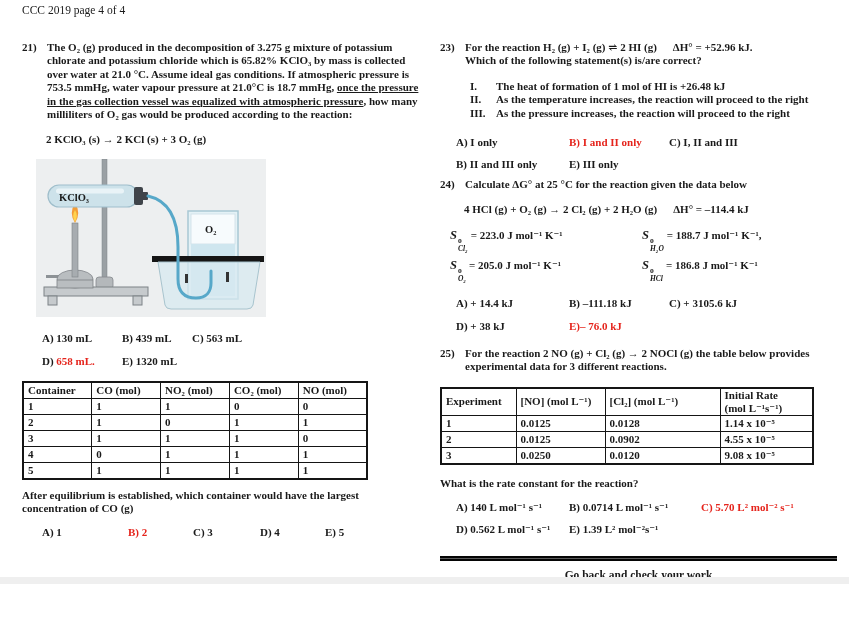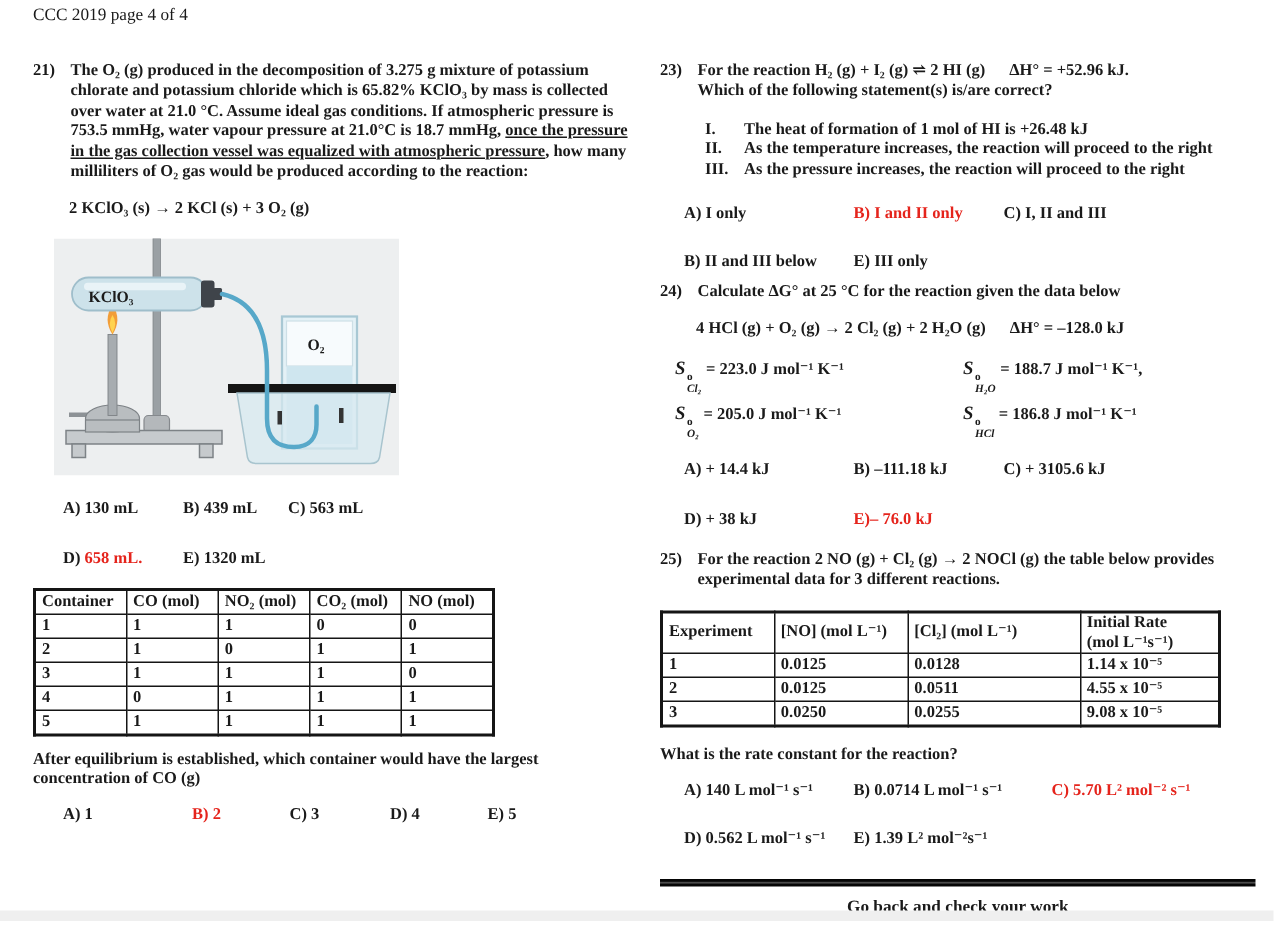--- a/index.html
+++ b/index.html
@@ -18,35 +18,35 @@
   .q{ display:flex; }
   .qnum{ width:25px; flex:none; }
   .qbody{ flex:1; }
 
   .u{ text-decoration:underline; }
   .red{ color:var(--red); }
 
   .equation{ margin:12px 0 0 24px; }
   .figure-wrap{ margin:12px 0 0 14px; }
 
-  .opts{ display:grid; row-gap:19px; margin-top:12px; }
+  .opts{ display:grid; row-gap:9px; margin-top:12px; }
   .q21-opts{ grid-template-columns:80px 70px 1fr; margin-left:20px; }
   .q22-opts{ grid-template-columns:86px 65px 67px 65px 1fr; margin-left:20px; margin-top:10px; }
   .q23-opts{ grid-template-columns:113px 100px 1fr; margin-left:16px; margin-top:16px; }
   .q24-opts{ grid-template-columns:113px 100px 1fr; margin-left:16px; margin-top:14px; }
   .q25-opts{ grid-template-columns:113px 132px 1fr; margin-left:16px; margin-top:10px; }
   .opt{ white-space:nowrap; }
 
   .ctable{ border-collapse:collapse; border:2px solid #151515; table-layout:fixed; margin-top:13px; }
   .ctable th,.ctable td{
     border:1px solid #151515; padding:0px 4px; text-align:left;
     font-weight:700; font-size:11px; white-space:pre-line; line-height:1.2; height:15px;
     overflow:hidden;
   }
-  .q22-table{ width:308px; }
+  .q22-table{ width:346px; }
   .q25-table{ width:372px; }
 
   .after-par{ margin-top:9px; }
 
   .statements{ margin:12px 0 0 30px; }
   .st-row{ display:flex; }
   .st-num{ width:26px; flex:none; }
   .st-text{ flex:1; }
 
   .entropy{ display:grid; grid-template-columns:192px 1fr; row-gap:6px; margin:11px 0 0 10px; }
@@ -222,31 +222,31 @@
         <div class="st-row">
           <span class="st-num">III.</span>
           <span class="st-text">As the pressure increases, the reaction will proceed to the right</span>
         </div>
       </div>
 
       <div class="opts q23-opts">
           <span class="opt"><span></span><span>A) I only</span></span>
           <span class="opt"><span></span><span class="red">B) I and II only</span></span>
           <span class="opt"><span></span><span>C) I, II and III</span></span>
-          <span class="opt"><span></span><span>B)  II and III below</span></span>
+          <span class="opt"><span></span><span>B)  II and III only</span></span>
           <span class="opt"><span></span><span>E) III only</span></span>
         </div>
 
       <div class="q" style="margin-top:6px">
         <span class="qnum">24)</span>
         <div class="qbody">Calculate ΔG° at 25 °C for the reaction given the data below</div>
       </div>
 
       <div class="equation">
-        <span>4 HCl (g) + O₂ (g) → 2 Cl₂ (g) + 2 H₂O (g)</span><span class="dh">ΔH° = –128.0 kJ</span>
+        <span>4 HCl (g) + O₂ (g) → 2 Cl₂ (g) + 2 H₂O (g)</span><span class="dh">ΔH° = –114.4 kJ</span>
       </div>
 
       <div class="entropy">
         <span class="ent">
           <span><span class="sletter">S</span><span class="sstack">
                 <span class="ssup">o</span>
                 <span class="ssub">Cl₂</span>
               </span></span><span class="sval">= 223.0 J mol⁻¹ K⁻¹</span>
         </span>
         <span class="ent">
@@ -301,27 +301,27 @@
           <tbody>
             <tr>
               <td>1</td>
               <td>0.0125</td>
               <td>0.0128</td>
               <td>1.14 x 10⁻⁵</td>
             </tr>
             <tr>
               <td>2</td>
               <td>0.0125</td>
-              <td>0.0511</td>
+              <td>0.0902</td>
               <td>4.55 x 10⁻⁵</td>
             </tr>
             <tr>
               <td>3</td>
               <td>0.0250</td>
-              <td>0.0255</td>
+              <td>0.0120</td>
               <td>9.08 x 10⁻⁵</td>
             </tr>
           </tbody>
         </table>
 
       <div class="after-par" style="margin-top:12px">What is the rate constant for the reaction?</div>
 
       <div class="opts q25-opts">
           <span class="opt"><span></span><span>A)  140 L mol⁻¹ s⁻¹</span></span>
           <span class="opt"><span></span><span>B) 0.0714 L mol⁻¹ s⁻¹</span></span>

